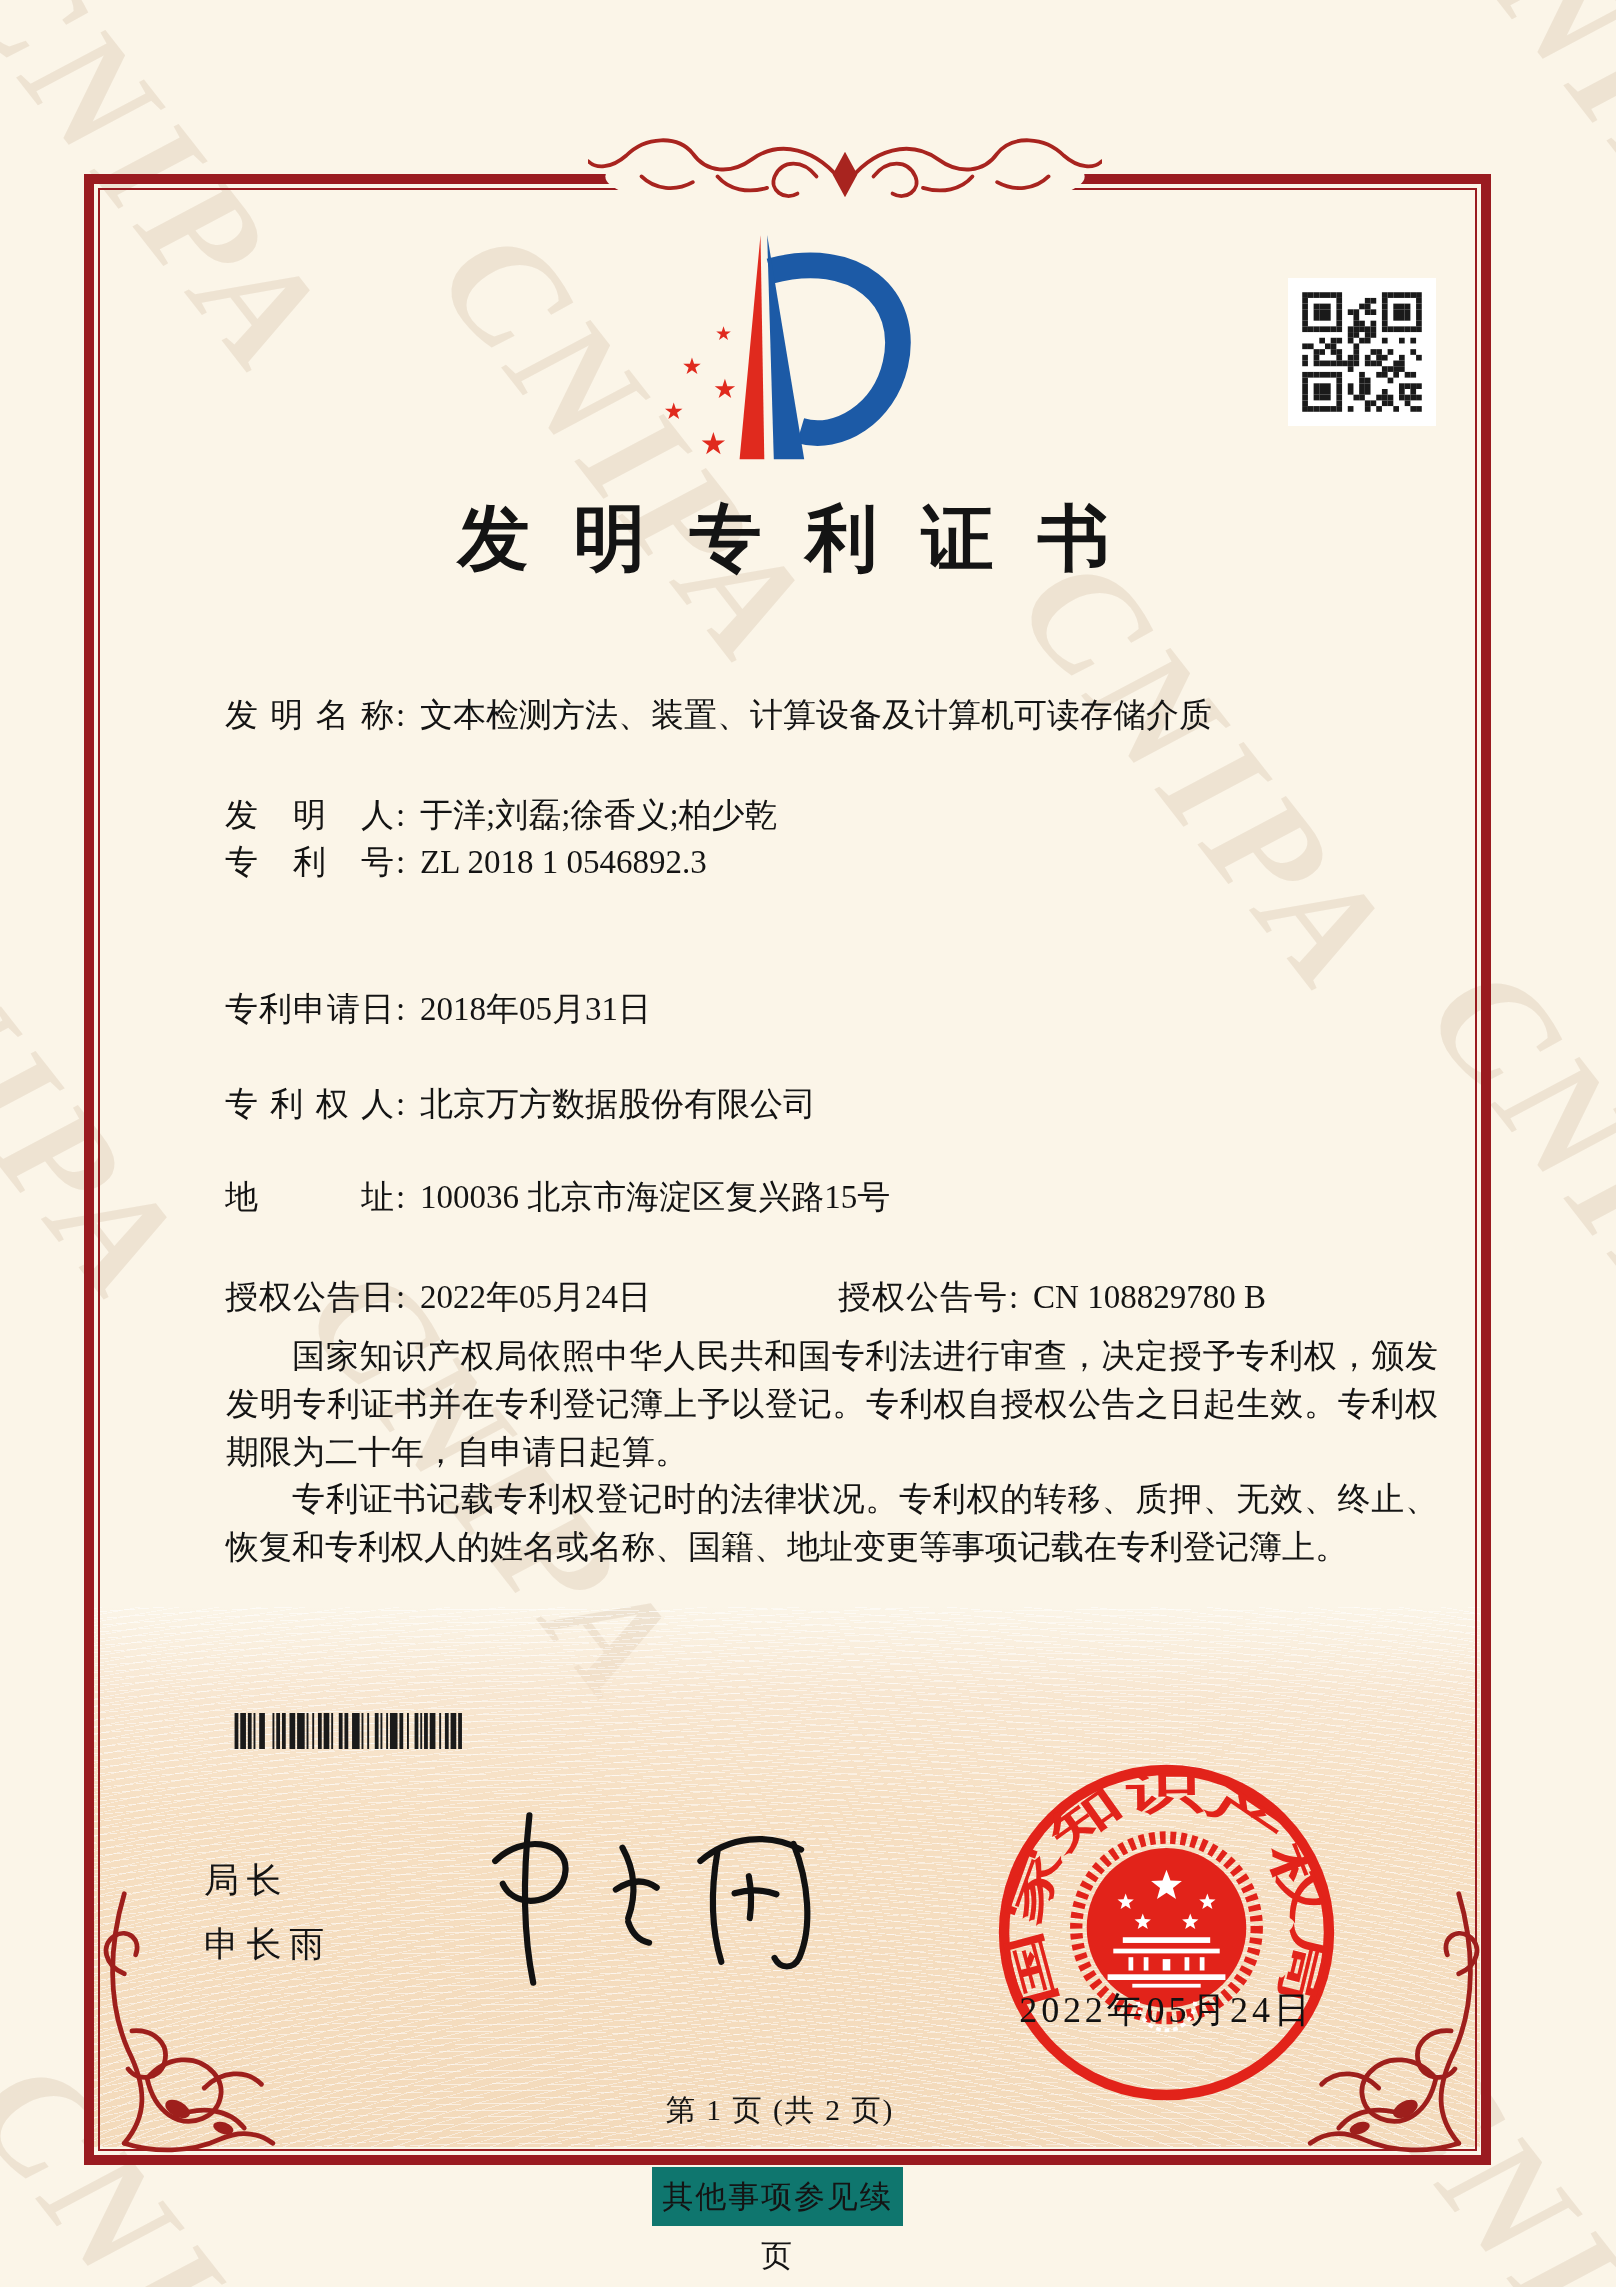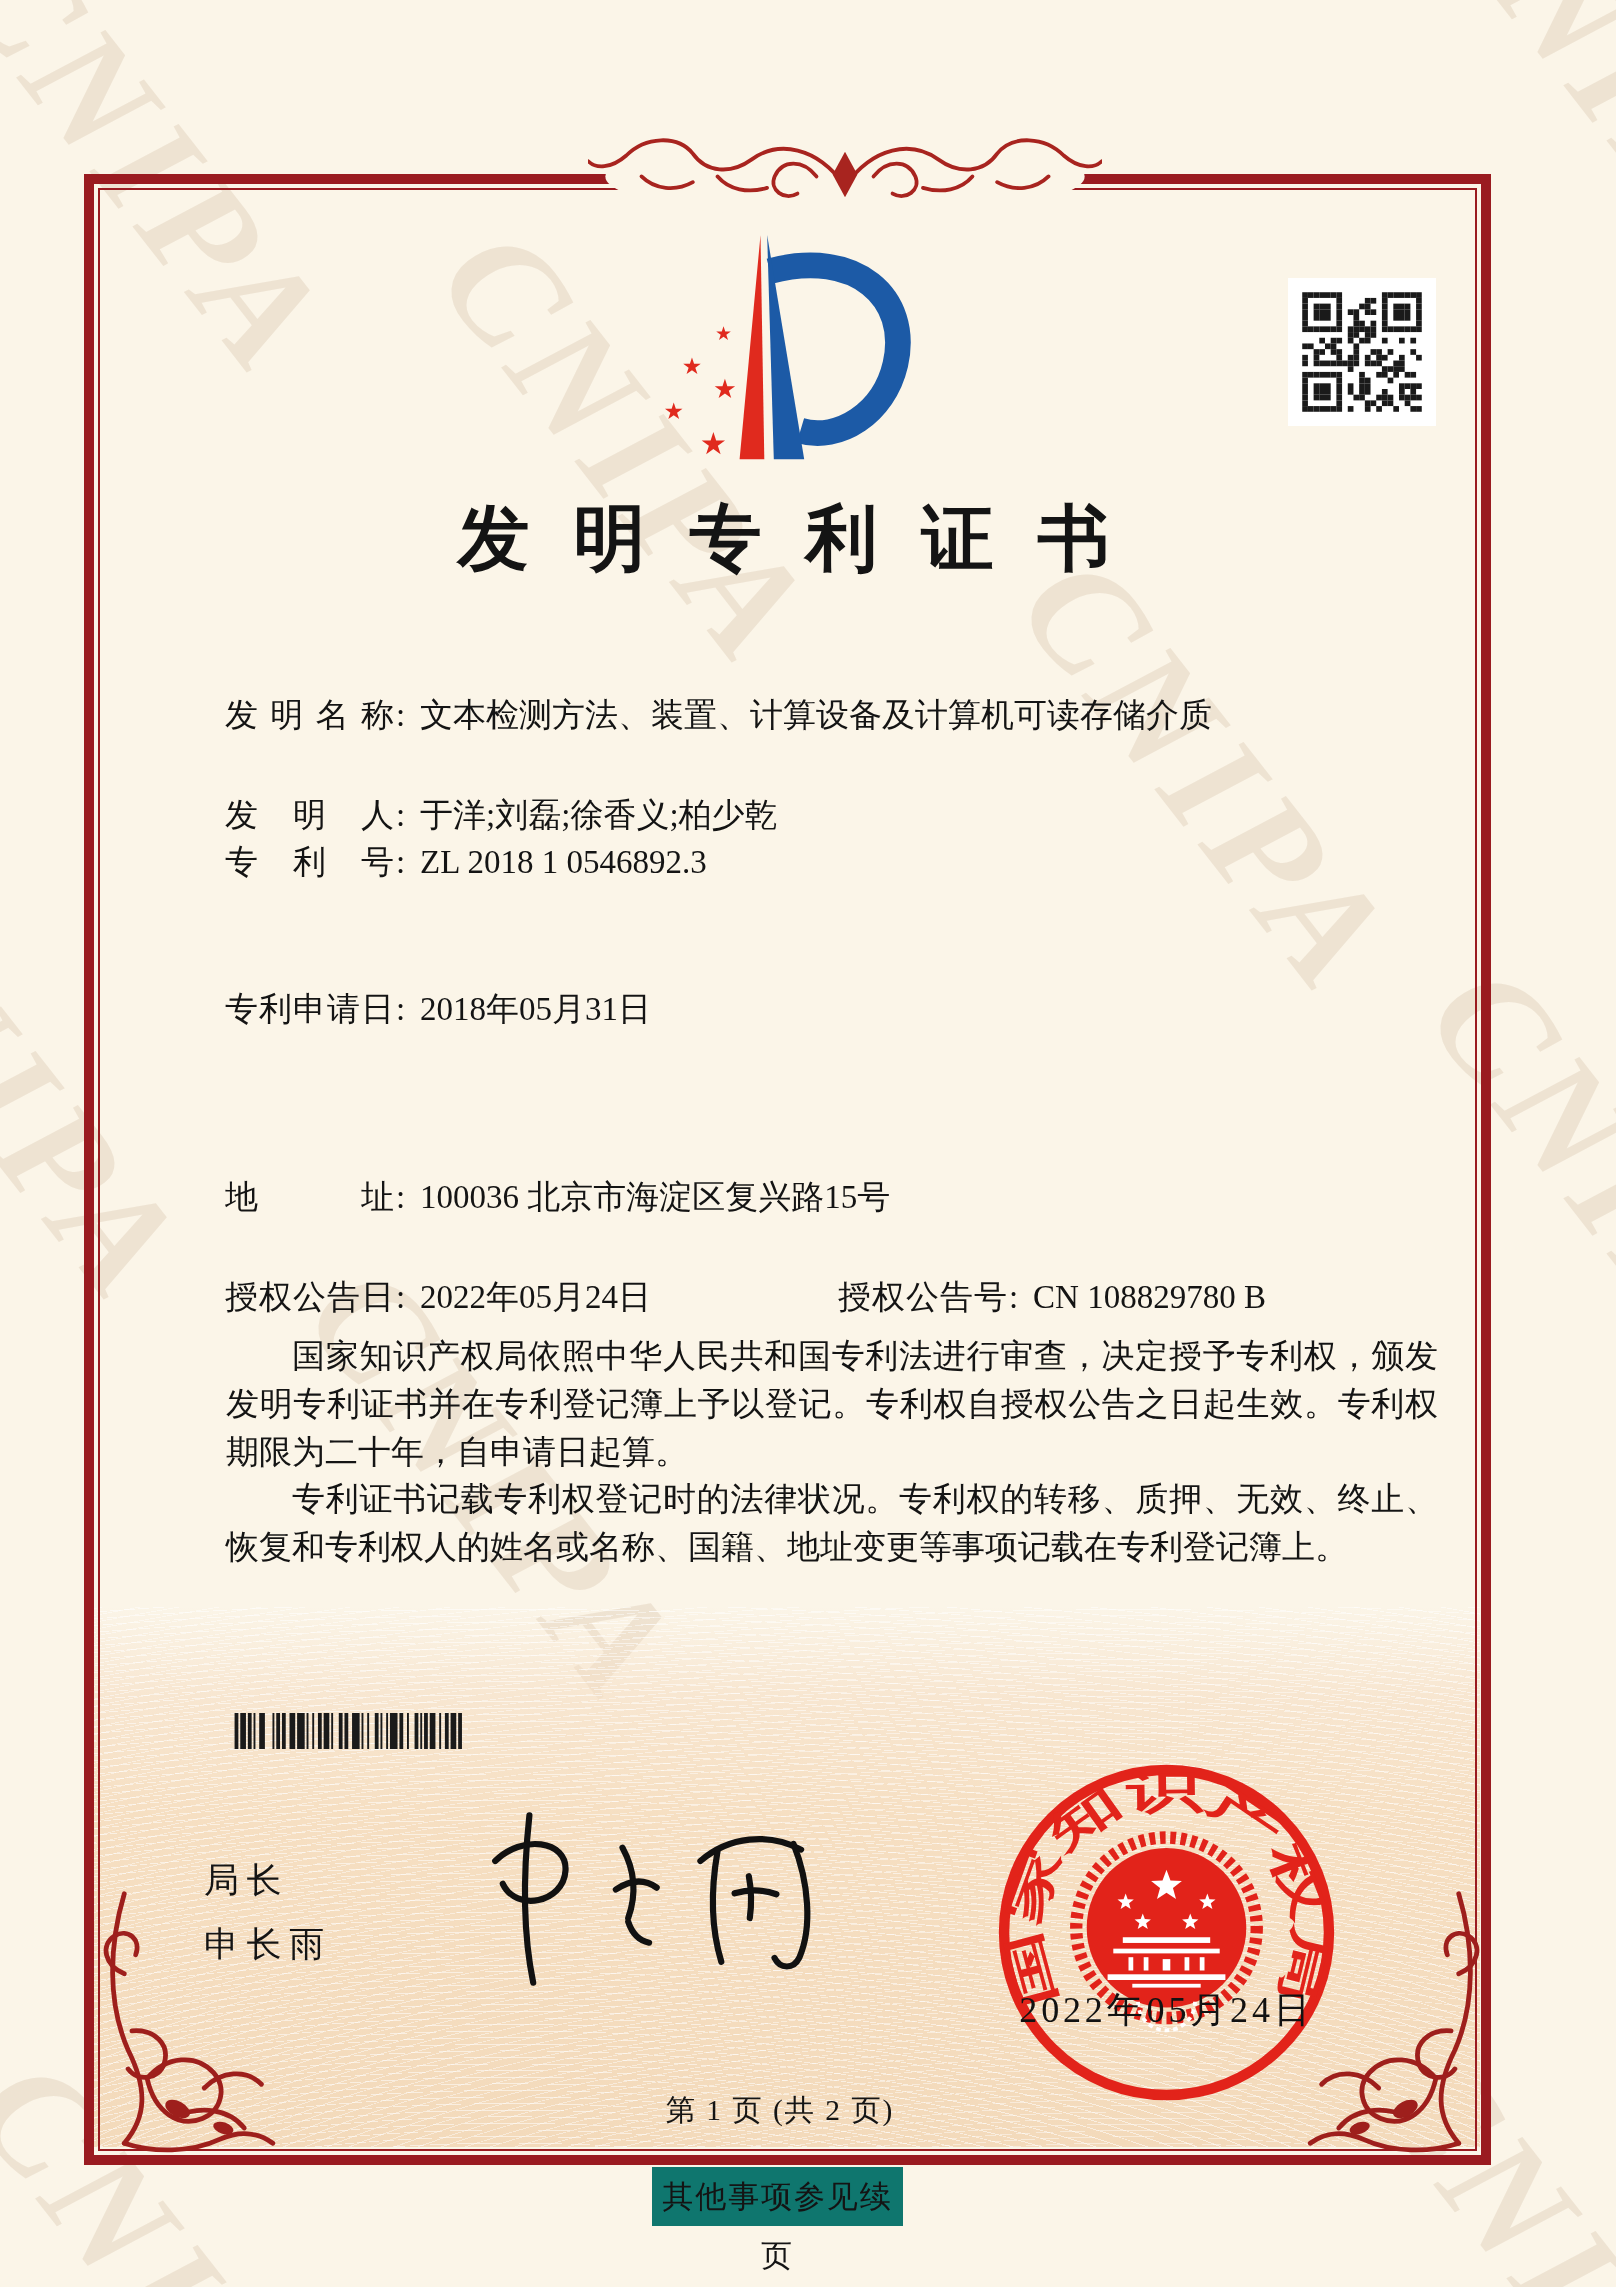--- a/index.html
+++ b/index.html
@@ -342,20 +342,23 @@
   </div>
   <div class="abs row" style="top:781px">
     <span class="label">发明人</span><span class="colon">:</span><span>于洋;刘磊;徐香义;柏少乾</span>
   </div>
   <div class="abs row" style="top:828px">
     <span class="label">专利号</span><span class="colon">:</span><span>ZL 2018 1 0546892.3</span>
   </div>
   <div class="abs row" style="top:975px">
     <span class="label">专利申请日</span><span class="colon">:</span><span>2018年05月31日</span>
   </div>
+  <div class="abs row" style="top:1070px">
+    <span class="label">专利权人</span><span class="colon">:</span><span>北京万方数据股份有限公司</span>
+  </div>
   <div class="abs row" style="top:1163px">
     <span class="label">地址</span><span class="colon">:</span><span>100036 北京市海淀区复兴路15号</span>
   </div>
   <div class="abs row" style="top:1263px">
     <span class="label">授权公告日</span><span class="colon">:</span><span>2022年05月24日</span>
   </div>
   <div class="abs row" style="left:838px;top:1263px">
     <span class="label">授权公告号</span><span class="colon">:</span><span>CN 108829780 B</span>
   </div>
 

